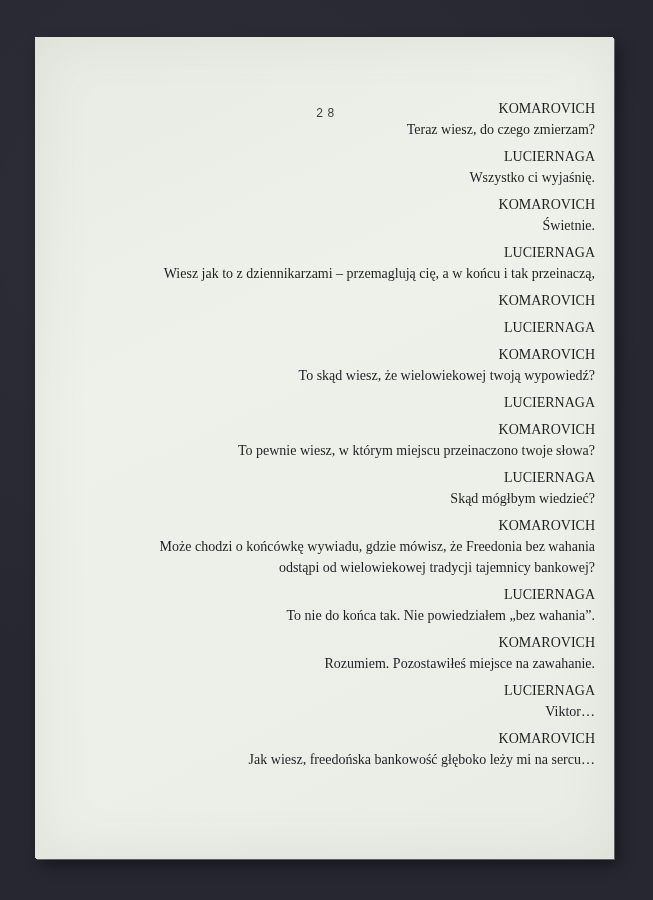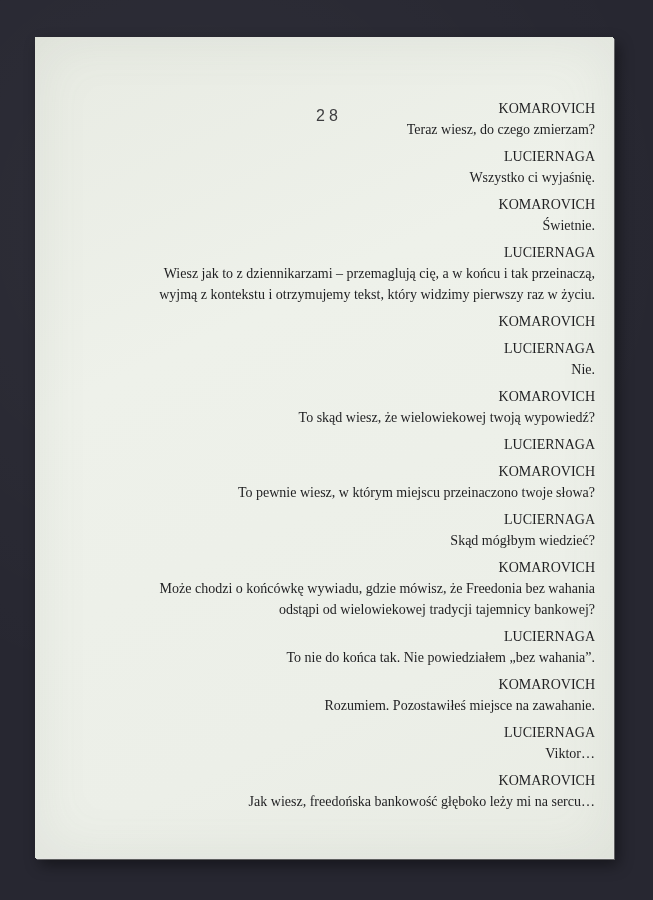--- a/index.html
+++ b/index.html
@@ -27,22 +27,22 @@
     box-shadow:
       1px 1px 0 rgba(252, 253, 249, 0.85),
       2px 2px 0 rgba(180, 182, 174, 0.45),
       5px 7px 14px rgba(0, 0, 0, 0.45),
       inset 0 0 55px rgba(110, 115, 104, 0.10);
   }
   .page-number {
     position: absolute;
     top: 70px;
     left: 281px;
-    font-family: Liberation Sans, sans-serif;
-    font-size: 16px;
+    font-family: Liberation Mono, monospace;
+    font-size: 12px;
     letter-spacing: 4px;
     color: #3d3d3f;
   }
   .content {
     position: absolute;
     left: 37px;
     top: 61px;
     right: 18px;
     font-family: Liberation Serif, serif;
     font-size: 14px;
@@ -76,30 +76,28 @@
         </div>
 
   <div class="block">
     <div class="speaker">KOMAROVICH</div>
   <div class="line">Świetnie.</div>
         </div>
 
   <div class="block">
     <div class="speaker">LUCIERNAGA</div>
   <div class="line">Wiesz jak to z dziennikarzami – przemaglują cię, a w końcu i tak przeinaczą,</div>
-          <div class="line">wyjmą z kontekstu i otrzymujemy tekst, który widzimy pierwszy raz w życiu.</div>
         </div>
 
   <div class="block">
     <div class="speaker">KOMAROVICH</div>
         </div>
 
   <div class="block">
     <div class="speaker">LUCIERNAGA</div>
-  <div class="line">Nie.</div>
         </div>
 
   <div class="block">
     <div class="speaker">KOMAROVICH</div>
   <div class="line">To skąd wiesz, że wielowiekowej twoją wypowiedź?</div>
         </div>
 
   <div class="block">
     <div class="speaker">LUCIERNAGA</div>
         </div>

